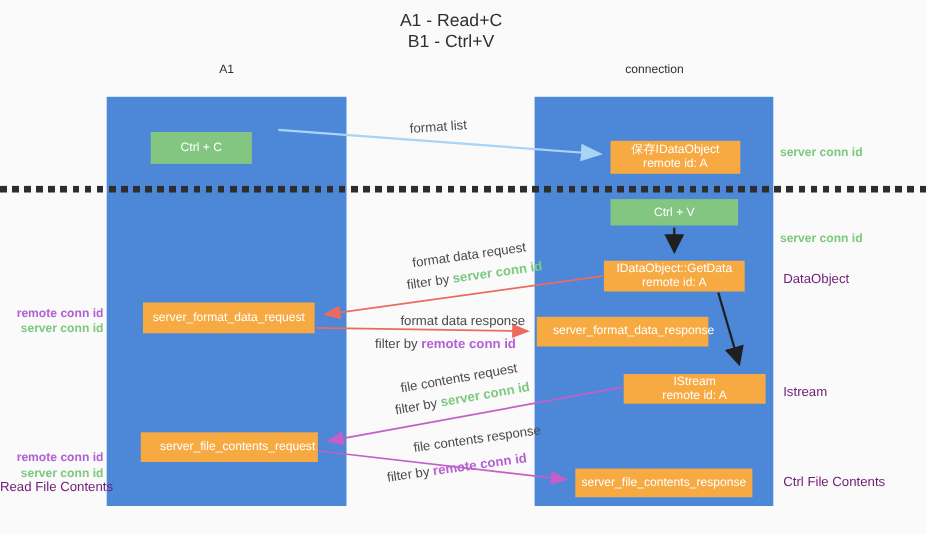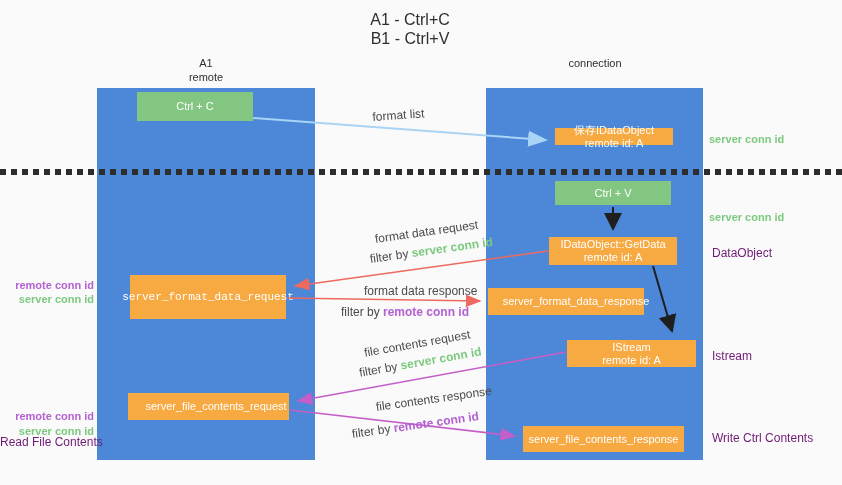--- a/index.html
+++ b/index.html
@@ -32,56 +32,55 @@
   .cid-purple{color:#b461d2;font-weight:bold;}
   .side{font-size:11px;white-space:nowrap;}
   .side-dark{font-size:12px;color:#701a75;white-space:nowrap;}
   .leftcol{left:0;width:94px;text-align:right;}
   svg.arrows{left:0;top:0;pointer-events:none;}
 </style>
 </head>
 <body>
 
 <div class="abs title">
-  <div>A1 - Ctrl+C</div>
+  <div>A1 - Read+C</div>
   <div>B1 - Ctrl+V</div>
 </div>
 
 <div class="abs lane-head" style="left:146px;">
   <div>A1</div>
-  <div>remote</div>
 </div>
 <div class="abs lane-head" style="left:535px;">
   <div>connection</div>
 </div>
 
 <div class="abs lane lane-a"></div>
 <div class="abs lane lane-b"></div>
 
 <div class="abs dotline"></div>
 
-<div class="abs node green" style="left:137px;top:92px;width:116px;height:29px;">
+<div class="abs node green" style="left:137px;top:120px;width:92px;height:29px;">
   <div>Ctrl + C</div>
 </div>
 
-<div class="abs node orange" style="left:555px;top:128px;width:118px;height:17px;">
+<div class="abs node orange" style="left:555px;top:128px;width:118px;height:30px;">
   <div>保存IDataObject</div>
   <div>remote id: A</div>
 </div>
 
 <div class="abs node green" style="left:555px;top:181px;width:116px;height:24px;">
   <div>Ctrl + V</div>
 </div>
 
 <div class="abs node orange" style="left:549px;top:237px;width:128px;height:28px;">
   <div>IDataObject::GetData</div>
   <div>remote id: A</div>
 </div>
 
-<div class="abs node orange" style="left:130px;top:275px;width:156px;height:44px;font-family:Liberation Mono, monospace;">
+<div class="abs node orange" style="left:130px;top:275px;width:156px;height:28px;">
   <div>server_format_data_request</div>
 </div>
 
 <div class="abs node orange" style="left:488px;top:288px;width:156px;height:27px;padding-left:20px;">
   <div>server_format_data_response</div>
 </div>
 
 <div class="abs node orange" style="left:567px;top:340px;width:129px;height:27px;">
   <div>IStream</div>
   <div>remote id: A</div>
@@ -138,19 +137,19 @@
 
 <div class="abs elabel" style="left:375px;top:400px;transform:rotate(-8deg);">file contents response</div>
 <div class="abs elabel" style="left:351px;top:427px;transform:rotate(-8deg);">
   <span>filter by </span><span class="cid-purple">remote conn id</span>
 </div>
 
 <div class="abs side cid-green" style="left:709px;top:133px;">server conn id</div>
 <div class="abs side cid-green" style="left:709px;top:211px;">server conn id</div>
 <div class="abs side-dark" style="left:712px;top:246px;">DataObject</div>
 <div class="abs side-dark" style="left:712px;top:349px;">Istream</div>
-<div class="abs side-dark" style="left:712px;top:431px;">Write Ctrl Contents</div>
+<div class="abs side-dark" style="left:712px;top:431px;">Ctrl File Contents</div>
 
 <div class="abs side cid-purple leftcol" style="top:279px;">remote conn id</div>
 <div class="abs side cid-green leftcol" style="top:293px;">server conn id</div>
 <div class="abs side-dark leftcol" style="top:391px;margin-top:44px;">Read File Contents</div>
 <div class="abs side cid-purple leftcol" style="top:410px;">remote conn id</div>
 <div class="abs side cid-green leftcol" style="top:425px;">server conn id</div>
 
 </body></html>

